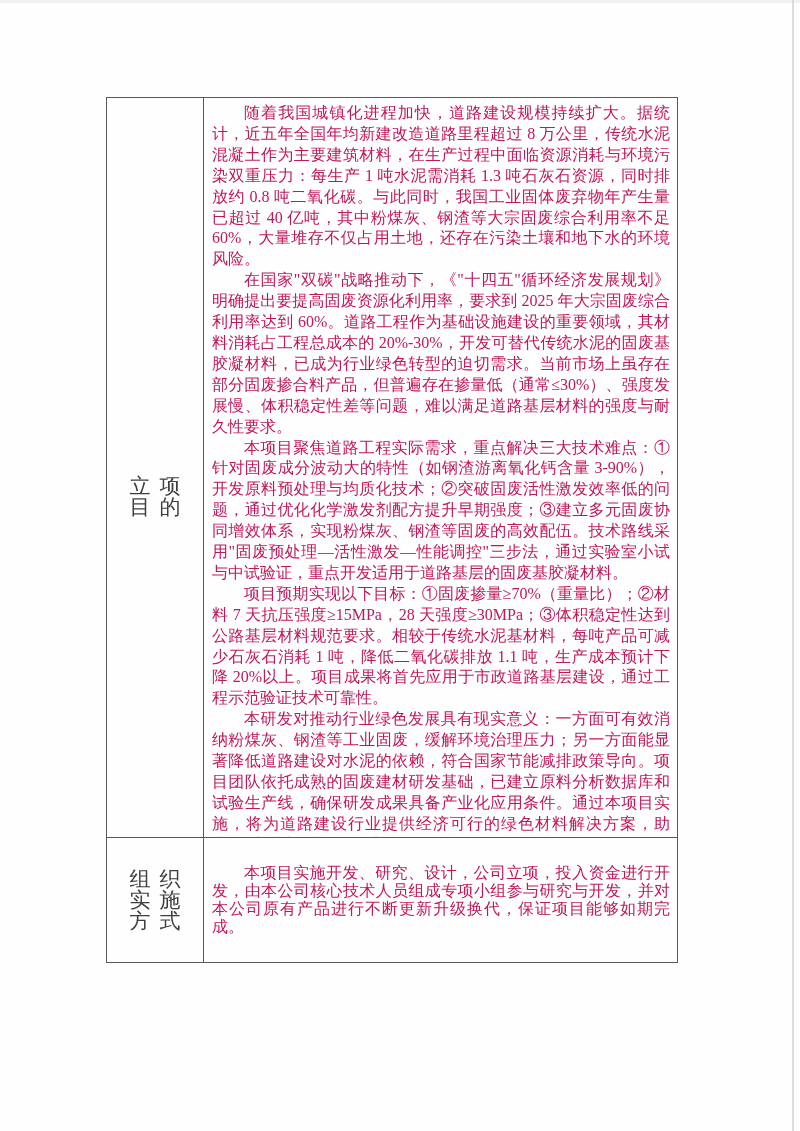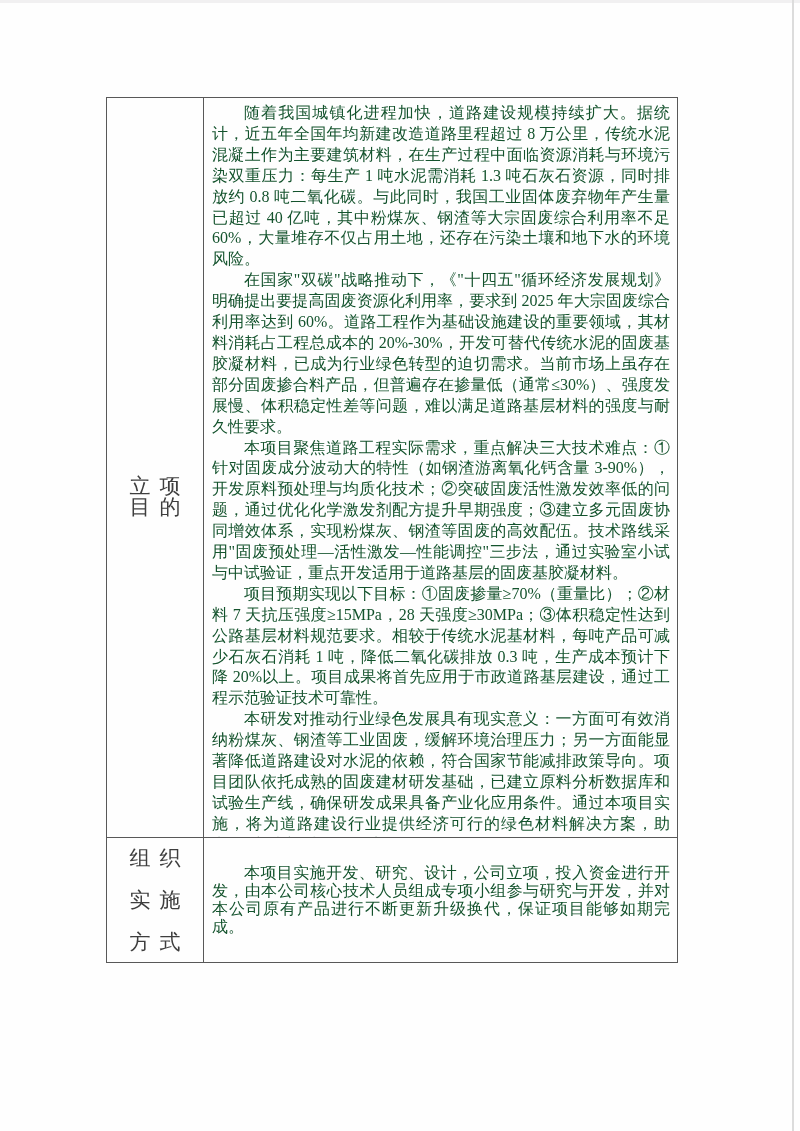--- a/index.html
+++ b/index.html
@@ -48,31 +48,31 @@
     width: 97px;
     border-right: 1px solid #585858;
     display: flex;
     flex-direction: column;
     align-items: center;
     justify-content: center;
     color: #3e3e3e;
     font-size: 21px;
   }
   .t-row.first .label-cell { padding-top: 58px; font-family: Liberation Serif, serif; }
-  .t-row.second .label-cell { gap: 21px; }
+  .t-row.second .label-cell { }
   .label-cell span {
     letter-spacing: 0.42em;
     margin-right: -0.42em;
     line-height: 1;
     white-space: nowrap;
   }
   .content-cell {
     flex: 1;
     overflow: hidden;
-    color: #14532d;
+    color: #be185d;
     font-size: 16px;
     line-height: 20.9px;
     text-align: justify;
     padding: 5px 7px 0 8px;
   }
   .content-cell p { margin: 0; text-indent: 2em; }
   .t-row.second .content-cell {
     display: flex;
     flex-direction: column;
     justify-content: center;
@@ -91,21 +91,21 @@
 
     <div class="t-row first">
       <div class="label-cell">
         <span>立项</span>
         <span>目的</span>
       </div>
       <div class="content-cell">
         <p>随着我国城镇化进程加快，道路建设规模持续扩大。据统计，近五年全国年均新建改造道路里程超过 8 万公里，传统水泥混凝土作为主要建筑材料，在生产过程中面临资源消耗与环境污染双重压力：每生产 1 吨水泥需消耗 1.3 吨石灰石资源，同时排放约 0.8 吨二氧化碳。与此同时，我国工业固体废弃物年产生量已超过 40 亿吨，其中粉煤灰、钢渣等大宗固废综合利用率不足 60%，大量堆存不仅占用土地，还存在污染土壤和地下水的环境风险。</p>
         <p>在国家"双碳"战略推动下，《"十四五"循环经济发展规划》明确提出要提高固废资源化利用率，要求到 2025 年大宗固废综合利用率达到 60%。道路工程作为基础设施建设的重要领域，其材料消耗占工程总成本的 20%-30%，开发可替代传统水泥的固废基胶凝材料，已成为行业绿色转型的迫切需求。当前市场上虽存在部分固废掺合料产品，但普遍存在掺量低（通常≤30%）、强度发展慢、体积稳定性差等问题，难以满足道路基层材料的强度与耐久性要求。</p>
         <p>本项目聚焦道路工程实际需求，重点解决三大技术难点：①针对固废成分波动大的特性（如钢渣游离氧化钙含量 3-90%），开发原料预处理与均质化技术；②突破固废活性激发效率低的问题，通过优化化学激发剂配方提升早期强度；③建立多元固废协同增效体系，实现粉煤灰、钢渣等固废的高效配伍。技术路线采用"固废预处理—活性激发—性能调控"三步法，通过实验室小试与中试验证，重点开发适用于道路基层的固废基胶凝材料。</p>
-        <p>项目预期实现以下目标：①固废掺量≥70%（重量比）；②材料 7 天抗压强度≥15MPa，28 天强度≥30MPa；③体积稳定性达到公路基层材料规范要求。相较于传统水泥基材料，每吨产品可减少石灰石消耗 1 吨，降低二氧化碳排放 0.3 吨，生产成本预计下降 20%以上。项目成果将首先应用于市政道路基层建设，通过工程示范验证技术可靠性。</p>
+        <p>项目预期实现以下目标：①固废掺量≥70%（重量比）；②材料 7 天抗压强度≥15MPa，28 天强度≥30MPa；③体积稳定性达到公路基层材料规范要求。相较于传统水泥基材料，每吨产品可减少石灰石消耗 1 吨，降低二氧化碳排放 1.1 吨，生产成本预计下降 20%以上。项目成果将首先应用于市政道路基层建设，通过工程示范验证技术可靠性。</p>
         <p>本研发对推动行业绿色发展具有现实意义：一方面可有效消纳粉煤灰、钢渣等工业固废，缓解环境治理压力；另一方面能显著降低道路建设对水泥的依赖，符合国家节能减排政策导向。项目团队依托成熟的固废建材研发基础，已建立原料分析数据库和试验生产线，确保研发成果具备产业化应用条件。通过本项目实施，将为道路建设行业提供经济可行的绿色材料解决方案，助力"无废城市"建设目标实现。</p>
       </div>
     </div>
 
     <div class="t-row second">
       <div class="label-cell">
         <span>组织</span>
         <span>实施</span>
         <span>方式</span>
       </div>

